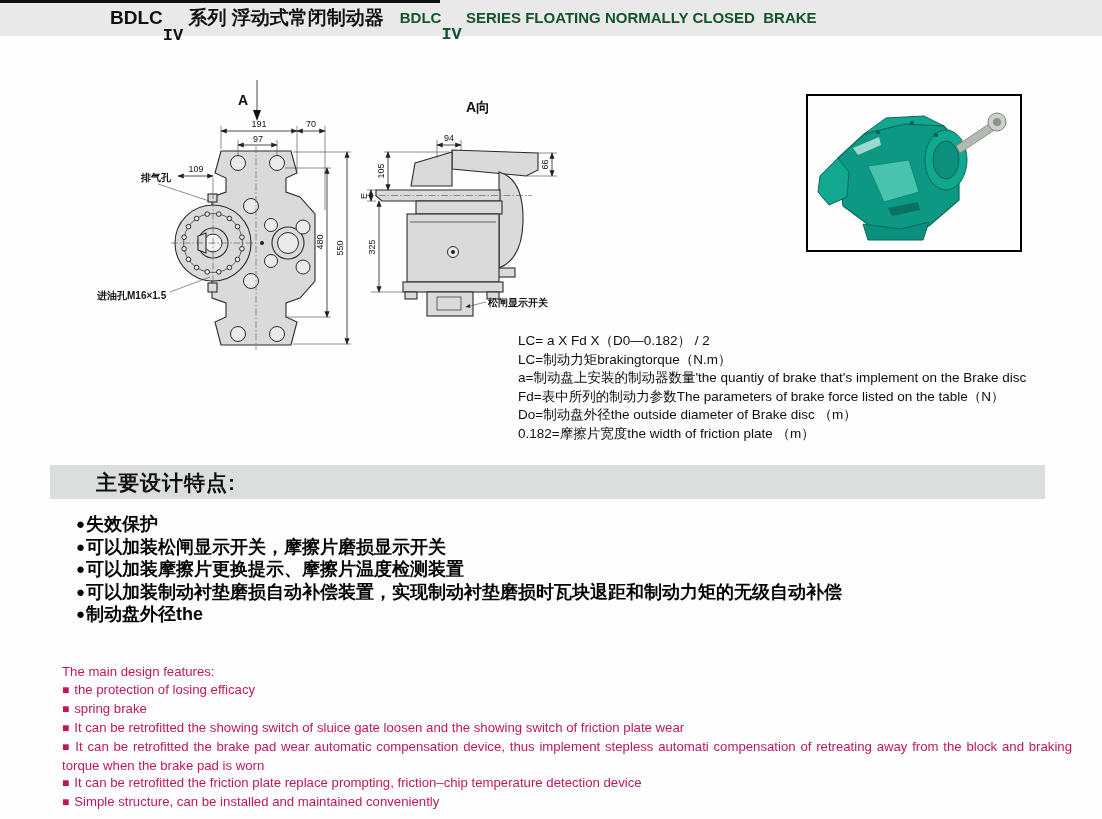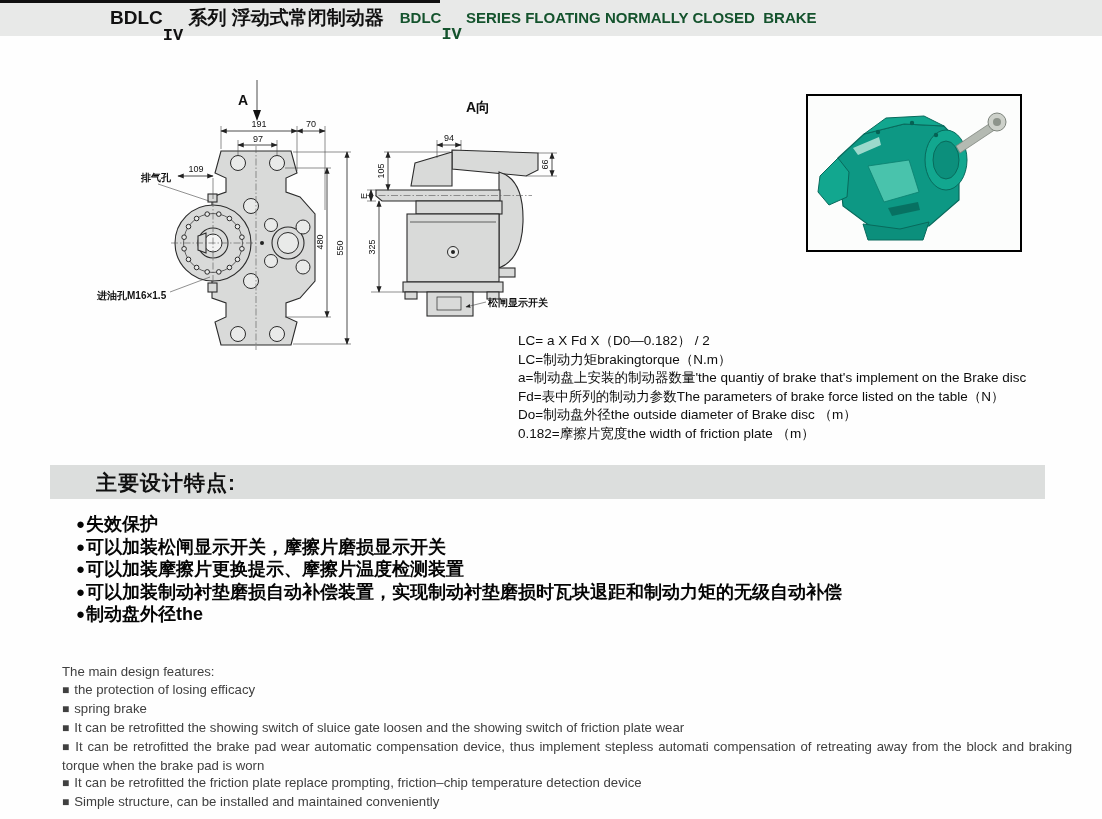--- a/index.html
+++ b/index.html
@@ -37,21 +37,21 @@
   
   .section-bar{position:absolute;left:50px;top:465px;width:995px;height:34px;background:#dcdedd;}
   .section-bar .st{display:inline-block;margin-left:46px;font-size:21px;font-weight:bold;line-height:35px;letter-spacing:1px;}
 
   
   .features-zh{position:absolute;left:76px;top:513px;font-size:18px;font-weight:bold;line-height:22.5px;color:#050505;}
   .zli{white-space:nowrap;}
   .zb{margin-right:1px;font-size:15px;vertical-align:1px;}
 
   
-  .features-en{position:absolute;left:62px;top:663px;width:1010px;font-size:13.2px;line-height:17.9px;color:#404040;}
+  .features-en{position:absolute;left:62px;top:663px;width:1010px;font-size:13.2px;line-height:17.9px;color:#be185d;}
   .eli{text-align:justify;}
   .eb{margin-right:5px;font-size:12px;}
 </style>
 </head>
 <body>
 
 <div class="page">
 
   <div class="top-rule"></div>
 

